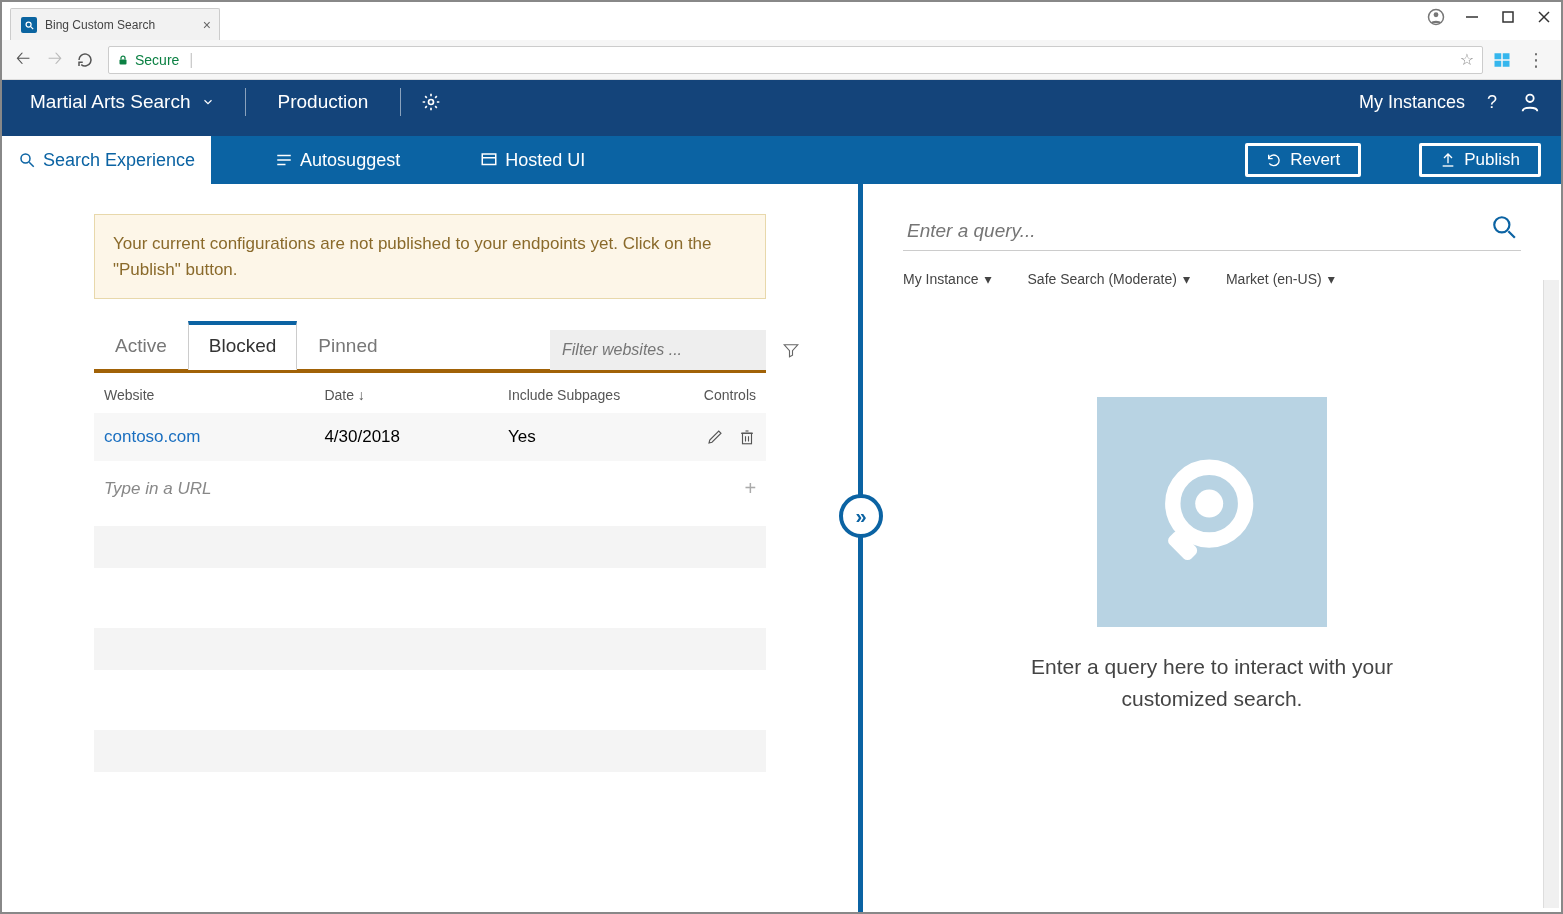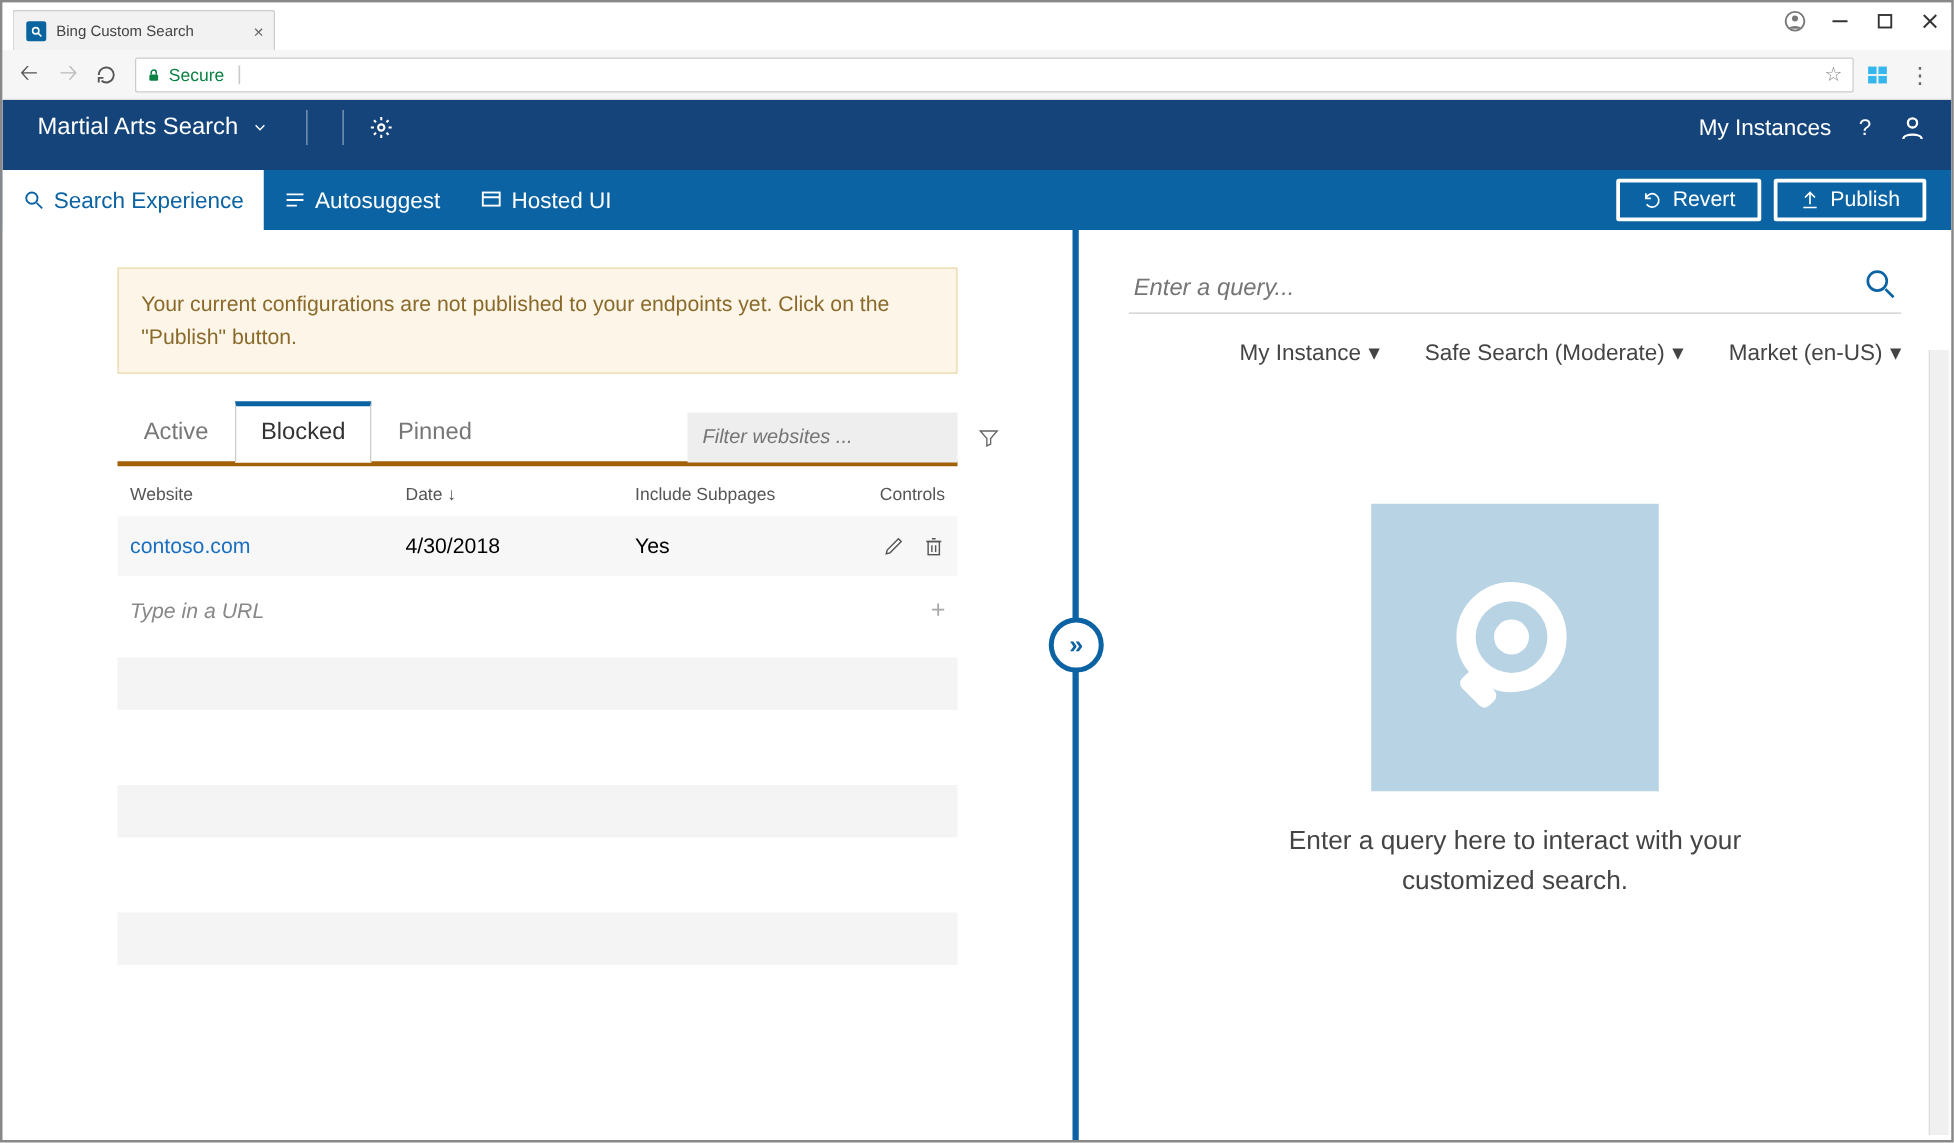--- a/index.html
+++ b/index.html
@@ -29,21 +29,21 @@
   .app-header { height: 56px; background: #14447a; display: flex; align-items: center; color: #fff; padding: 0 20px 12px 28px; }
   .instance-name { font-size: 19px; display: flex; align-items: center; gap: 10px; margin-right: 16px; }
   .vdiv { width: 1px; height: 28px; background: rgba(255,255,255,0.5); margin: 0 14px; }
   .hdr-tab { font-size: 19px; padding: 0 18px; height: 56px; display: flex; align-items: center; }
   .hdr-tab.active { background: #0b63a3; }
   .hdr-spacer { flex: 1; }
   .hdr-right { display: flex; align-items: center; gap: 22px; font-size: 18px; }
   .hdr-gear { margin-left: 6px; color: #fff; }
 
   
-  .sub-nav { height: 48px; background: #0b63a3; display: flex; align-items: center; color: #fff; padding: 0 20px 0 0; }
+  .sub-nav { height: 48px; background: #0b63a3; display: flex; align-items: center; color: #fff; padding: 0 20px 0 0; gap: 48px; }
   .sub-tab { display: flex; align-items: center; gap: 7px; padding: 0 16px; height: 48px; font-size: 18px; }
   .sub-tab.active { background: #fff; color: #0b63a3; margin-left: 0; }
   .sub-nav .spacer { flex: 1; }
   .pill-btn { border: 3px solid #ffffff; height: 34px; padding: 0 18px; display: flex; align-items: center; gap: 8px; font-size: 17px; border-radius: 2px; margin-left: 10px; }
 
   
   .main { display: flex; height: calc(100% - 38px - 40px - 56px - 48px); position: relative; }
   .left-pane { width: 856px; padding: 30px 0 0 0; overflow: hidden; }
   .right-pane { flex: 1; padding: 30px 40px 0 40px; position: relative; }
   .vbar { width: 5px; background: #0b63a3; }
@@ -67,21 +67,21 @@
   .trow .col-website { color: #1a6fc0; }
   .trow .col-controls { display: flex; gap: 14px; justify-content: flex-end; color: #555; }
   .addrow { display: flex; align-items: center; padding: 16px 10px; font-style: italic; color: #888; font-size: 17px; }
   .addrow .plus { margin-left: auto; color: #aaa; font-size: 20px; }
   .ghost-row { height: 42px; background: #f4f4f4; margin-top: 10px; }
 
   
   .query-input { width: 100%; border: none; border-bottom: 1px solid #ccc; font-size: 19px; font-style: italic; color: #701a75; padding: 6px 36px 8px 4px; outline: none; }
   .query-wrap { position: relative; }
   .query-wrap .search-icon { position: absolute; right: 4px; top: 0; color: #0b63a3; }
-  .facets { display: flex; gap: 36px; margin-top: 20px; font-size: 18px; color: #444; justify-content: flex-end; }
+  .facets { display: flex; gap: 36px; margin-top: 20px; font-size: 14px; color: #444; }
   .facet { display: flex; align-items: center; gap: 6px; }
   .placeholder-block { margin-top: 110px; text-align: center; }
   .ph-square { width: 230px; height: 230px; background: #b8d3e3; margin: 0 auto 24px auto; display: flex; align-items: center; justify-content: center; }
   .ph-text { font-size: 21px; color: #444; line-height: 1.5; }
 
   
   .fake-scroll { position: absolute; right: 2px; top: 96px; bottom: 4px; width: 16px; background: #f0f0f0; border-left: 1px solid #ddd; }
 
   svg { display: block; }
 </style>
@@ -160,20 +160,21 @@
 <div class="app-header">
   <div class="instance-name">
     <span>Martial Arts Search</span>
     <span>
       <svg width="14" height="14" viewBox="0 0 24 24">
           <path d="M6 9l6 6 6-6" fill="none" stroke="#fff" stroke-width="2"></path>
         </svg>
     </span>
   </div>
   <div class="vdiv"></div>
+  <div class="hdr-tab">Production</div>
   <div class="vdiv"></div>
   <span class="hdr-gear">
     <svg width="20" height="20" viewBox="0 0 24 24">
         <circle cx="12" cy="12" r="3" fill="none" stroke="#fff" stroke-width="2"></circle>
         <path d="M12 2v3M12 19v3M2 12h3M19 12h3M5 5l2 2M17 17l2 2M19 5l-2 2M7 17l-2 2" stroke="#fff" stroke-width="2"></path>
       </svg>
   </span>
   <div class="hdr-spacer"></div>
   <div class="hdr-right">
     <span>My Instances</span>

